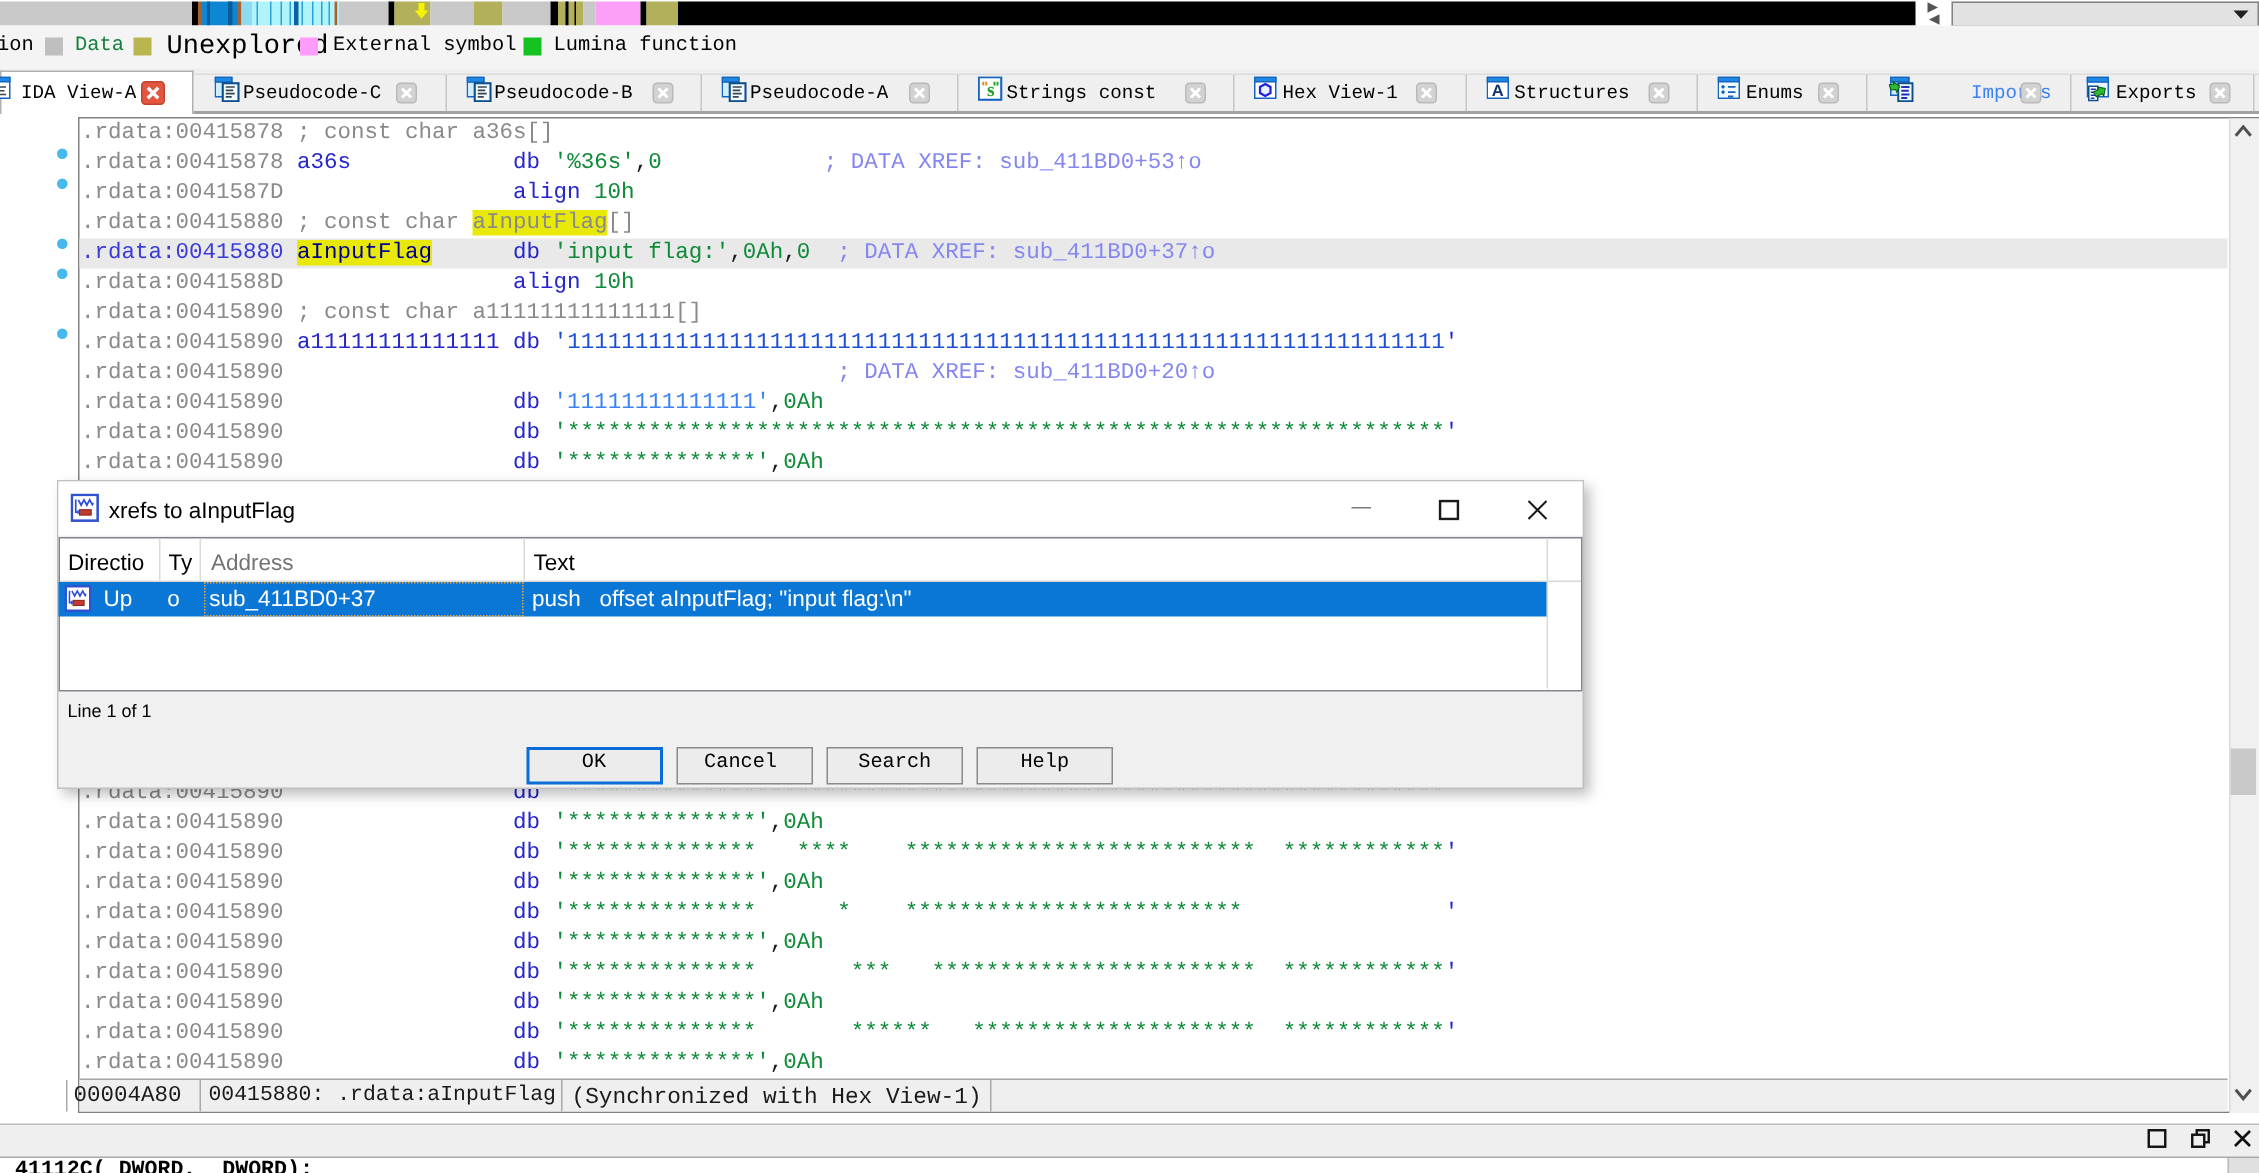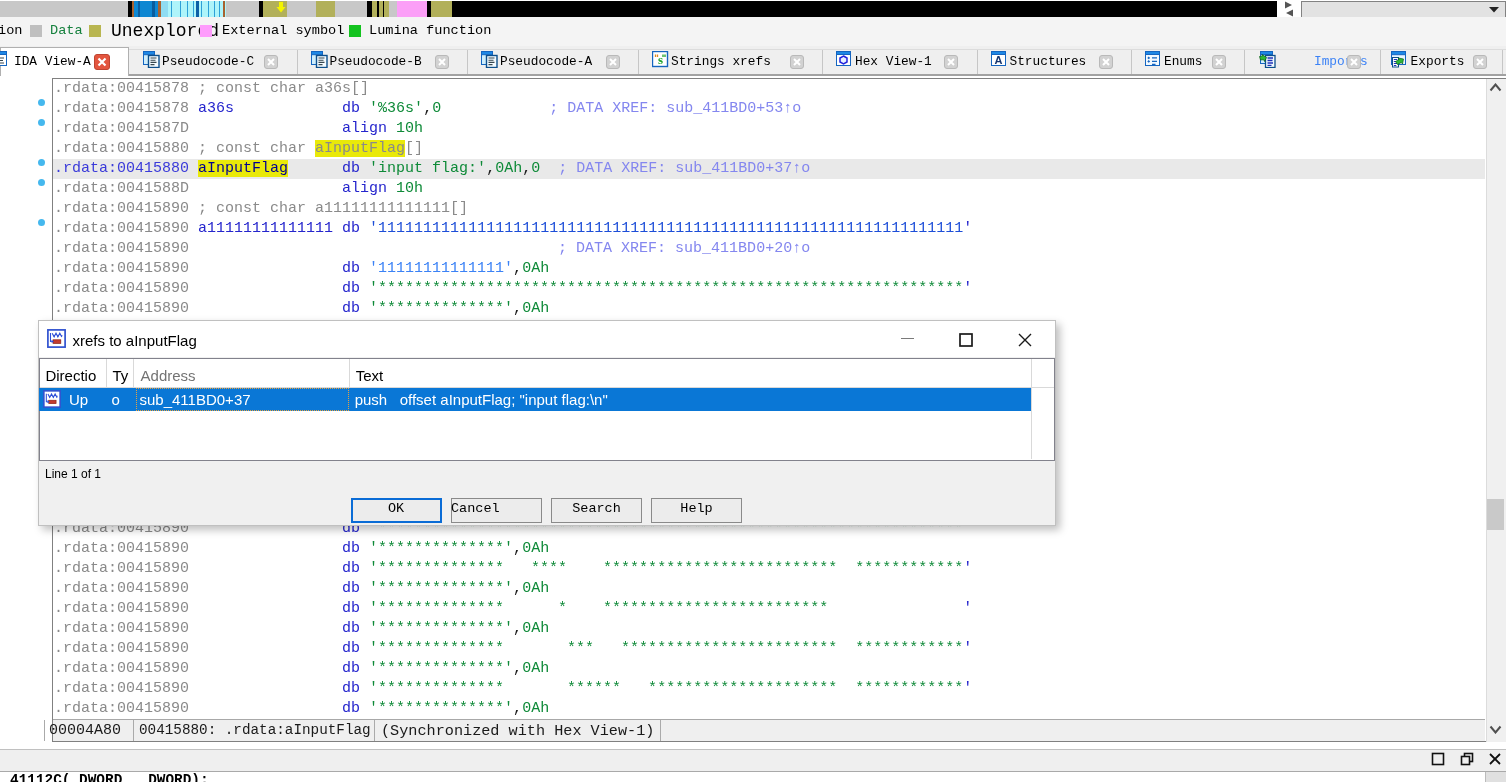--- a/index.html
+++ b/index.html
@@ -112,21 +112,21 @@
 <svg class="abs" style="left:605.7px;top:54.5px" width="14" height="14" viewBox="0 0 14 14">
     <path d="M4 4 L10 10 M10 4 L4 10" stroke="#fff" stroke-width="2"></path>
   </svg>
 <div class="abs" style="left:822px;top:50px;width:1px;height:24px;background:#c6c6c6"></div>
 <svg class="abs" style="left:652px;top:51px" width="17" height="17" viewBox="0 0 17 17">
     <rect x="0.5" y="0.5" width="15" height="15" fill="#fff" stroke="#1565c0" stroke-width="1.4"></rect>
     <text x="8.5" y="13" font-family="Liberation Serif" font-size="13" font-weight="bold" fill="#1fa32a" text-anchor="middle">s</text>
     <path d="M3.5 3.5 l0 2.5 M5.5 3.5 l0 2.5" stroke="#e08a1e" stroke-width="1.3"></path>
     <path d="M11 3.5 l0 2.5 M13 3.5 l0 2.5" stroke="#1fa32a" stroke-width="1.3"></path>
   </svg>
-<div class="abs mono" style="left:671px;top:54px;font-size:12.8px;color:#000">Strings xrefs</div>
+<div class="abs mono" style="left:671px;top:54px;font-size:12.8px;color:#000">Strings const</div>
 <div class="abs" style="left:789.7px;top:54.5px;width:14px;height:14px;background:#d2d2d2;border:1px solid #b9b9b9;border-radius:3px;box-sizing:border-box"></div>
 <svg class="abs" style="left:789.7px;top:54.5px" width="14" height="14" viewBox="0 0 14 14">
     <path d="M4 4 L10 10 M10 4 L4 10" stroke="#fff" stroke-width="2"></path>
   </svg>
 <div class="abs" style="left:976.5px;top:50px;width:1px;height:24px;background:#c6c6c6"></div>
 <svg class="abs" style="left:836px;top:51px" width="17" height="17" viewBox="0 0 17 17">
     <rect x="0.5" y="0.5" width="14" height="14" fill="#fff" stroke="#1565c0"></rect>
     <rect x="0.5" y="0.5" width="14" height="3" fill="#1e88e5" stroke="#1565c0"></rect>
     <path d="M7.5 5 L11 7 L11 11 L7.5 13 L4 11 L4 7 Z" fill="#e8f1ff" stroke="#2222dd" stroke-width="1.5"></path>
   </svg>
@@ -278,16 +278,16 @@
     <path d="M4.6 10.9 L7 12.4 L4.6 13.9 Z" fill="#2e4fd8"></path>
   </svg>
 <div class="abs" style="left:69px;top:391px;font-size:15px;color:#fff">Up</div>
 <div class="abs" style="left:111.5px;top:391px;font-size:15px;color:#fff">o</div>
 <div class="abs" style="left:139.5px;top:391px;font-size:15px;color:#fff">sub_411BD0+37</div>
 <div class="abs" style="left:354.7px;top:391px;font-size:15px;color:#fff;white-space:pre">push   offset aInputFlag; "input flag:\n"</div>
 <div class="abs" style="left:45px;top:467px;font-size:12px;color:#000">Line 1 of 1</div>
 <div class="abs" style="left:350.5px;top:497.5px;width:91px;height:25px;background:#ececec;border:2px solid #0a6cd6;box-sizing:border-box"></div>
 <div class="abs mono" style="left:350.5px;top:501px;width:91px;text-align:center;font-size:13.5px;color:#000">OK</div>
 <div class="abs" style="left:451px;top:497.5px;width:91px;height:25px;background:#ececec;border:1px solid #8a8a8a;box-sizing:border-box"></div>
-<div class="abs mono" style="left:451px;top:501px;width:67px;text-align:left;font-size:13.5px;color:#000">Cancel</div>
+<div class="abs mono" style="left:451px;top:501px;width:67px;text-align:right;font-size:13.5px;color:#000">Cancel</div>
 <div class="abs" style="left:551px;top:497.5px;width:91px;height:25px;background:#ececec;border:1px solid #8a8a8a;box-sizing:border-box"></div>
 <div class="abs mono" style="left:551px;top:501px;width:91px;text-align:center;font-size:13.5px;color:#000">Search</div>
 <div class="abs" style="left:651px;top:497.5px;width:91px;height:25px;background:#ececec;border:1px solid #8a8a8a;box-sizing:border-box"></div>
 <div class="abs mono" style="left:651px;top:501px;width:91px;text-align:center;font-size:13.5px;color:#000">Help</div>
 </body></html>

